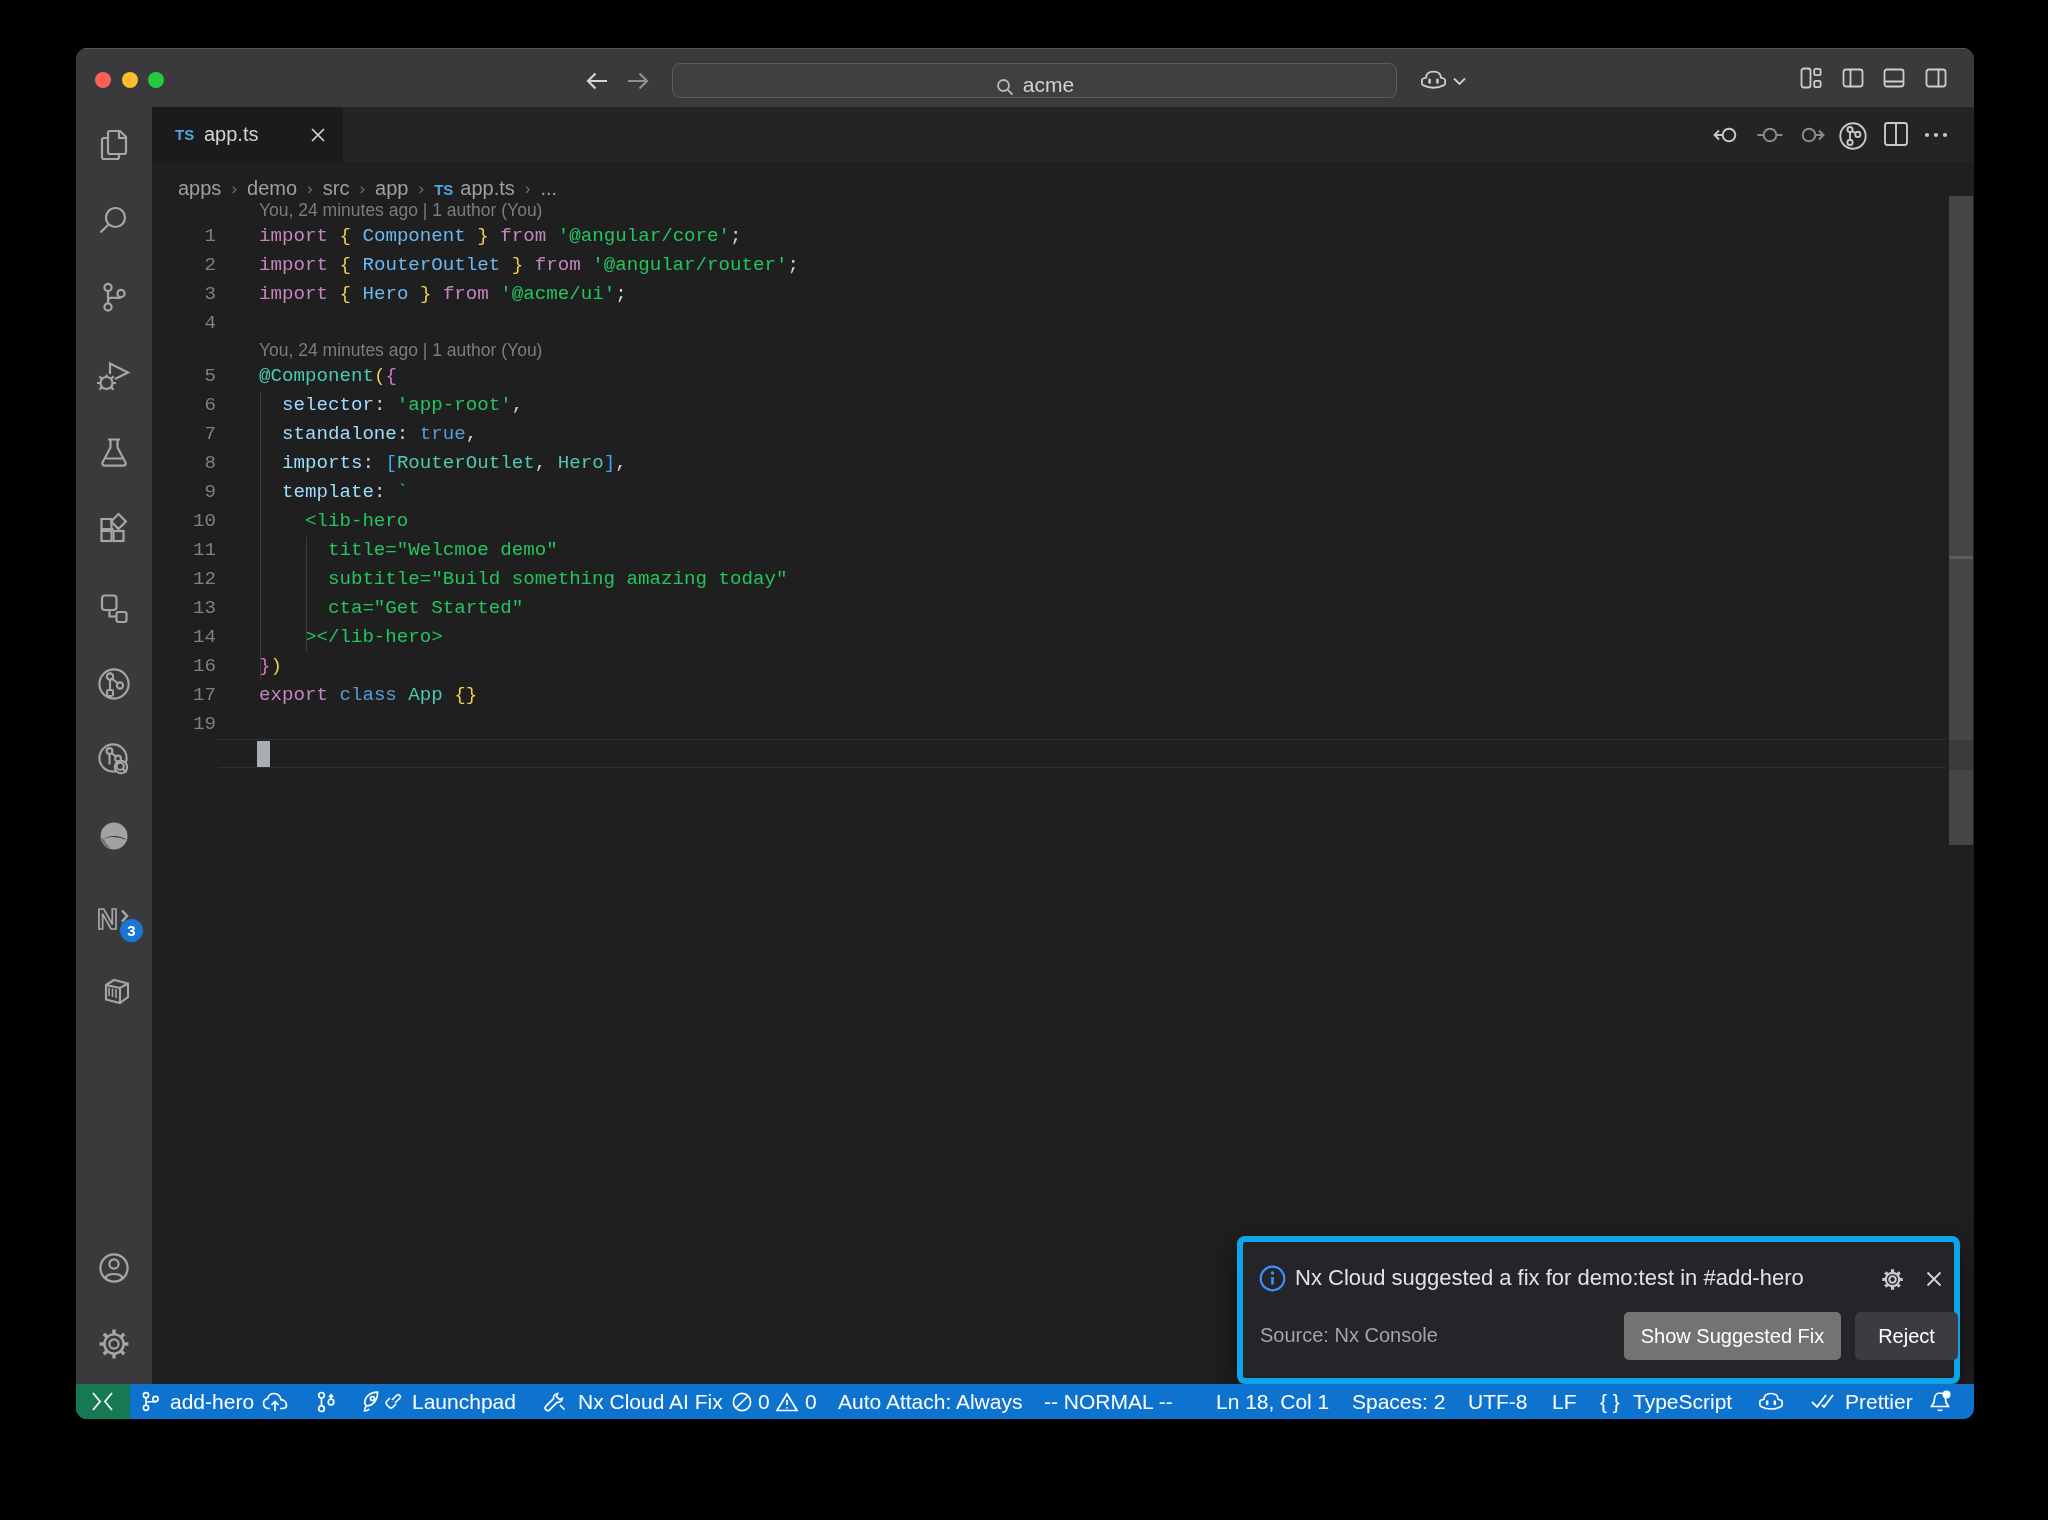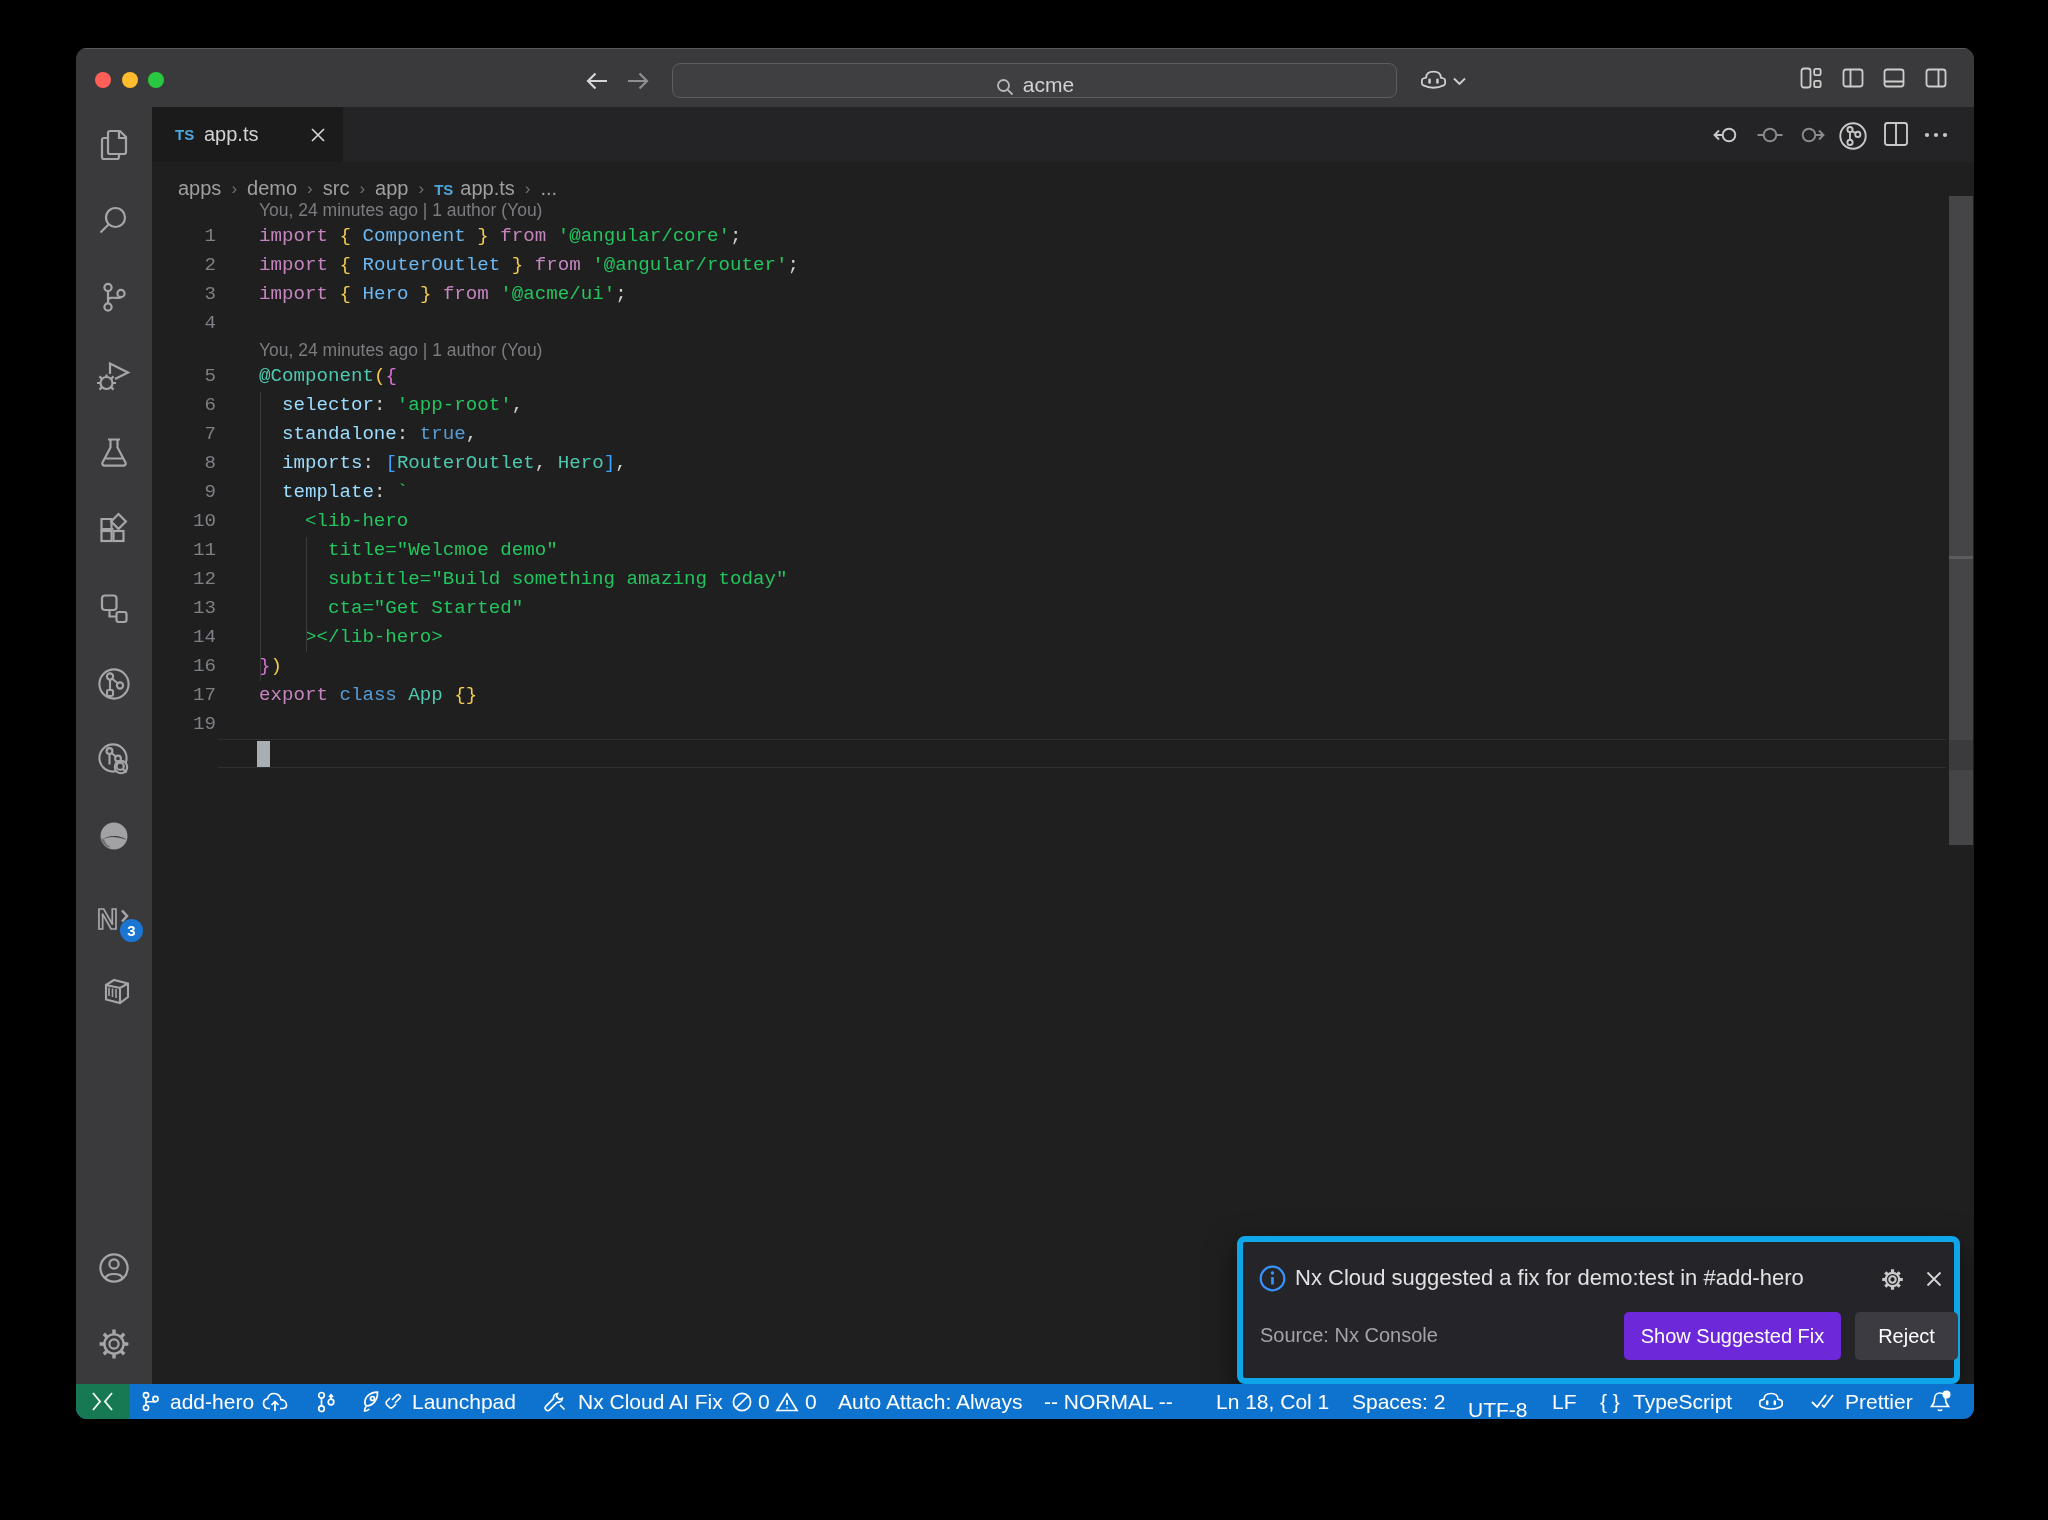--- a/index.html
+++ b/index.html
@@ -55,21 +55,21 @@
   #cursor { position:absolute; left:105px; top:634px; width:13px; height:26px; background:#a9aeb2; }
   #scrollthumb { position:absolute; left:1797px; top:89px; width:24px; height:649px; background:#454547; }
   
   #toast { position:absolute; left:1085px; top:1129px; width:723px; height:148px;
            background:#242429; border:6px solid #0ea5e9; border-radius:8px;
            box-shadow:0 10px 30px rgba(0,0,0,.55); }
   #toast .title { position:absolute; left:52px; top:23px; color:#e2e2e4; font-size:22px; }
   #toast .src { position:absolute; left:17px; top:82px; color:#a3a3a8; font-size:20px; }
   .btn { position:absolute; top:70px; height:48px; border-radius:5px; color:#fff; font-size:20px;
          display:flex; align-items:center; justify-content:center; }
-  #btn1 { left:381px; width:217px; background:#6d28d9; }
+  #btn1 { left:381px; width:217px; background:#737373; }
   #btn2 { left:612px; width:103px; background:#3b3b41; }
 </style>
 </head>
 <body>
 <div id="win">
   <div id="main">
     <div id="tabstrip">
       <svg class="eico" style="left:1560px" width="28" height="28" viewBox="0 0 28 28" fill="none" stroke="#c8c8c8" stroke-width="1.9">
           <circle cx="17" cy="14" r="6.3"></circle>
           <path d="M10.7 14 H2.5 M7 9.5 2.5 14 7 18.5" fill="none"></path>
@@ -321,21 +321,21 @@
     <span class="sitem" style="left:682px;">0</span>
     <svg class="sitem" style="left:699px;top:7px;height:auto;" width="24" height="22" viewBox="0 0 24 22" fill="none" stroke="#fff" stroke-width="1.7">
         <path d="M12 3 L22 19.5 H2 Z"></path>
         <path d="M12 9 V14 M12 16.2 V17.4"></path>
       </svg>
     <span class="sitem" style="left:729px;">0</span>
     <span class="sitem" style="left:762px;">Auto Attach: Always</span>
     <span class="sitem" style="left:968px;">-- NORMAL --</span>
     <span class="sitem" style="left:1140px;">Ln 18, Col 1</span>
     <span class="sitem" style="left:1276px;">Spaces: 2</span>
-    <span class="sitem" style="left:1392px;margin-top:8px;">UTF-8</span>
+    <span class="sitem" style="left:1392px;">UTF-8</span>
     <span class="sitem" style="left:1476px;">LF</span>
     <span class="sitem" style="left:1524px;">{ }</span>
     <span class="sitem" style="left:1557px;">TypeScript</span>
     <svg class="sitem" style="left:1682px;top:8px;height:auto;" width="26" height="21" viewBox="0 0 26 21" fill="none" stroke="#fff" stroke-width="1.7">
         <path d="M6 7.2 C6 3 8.2 1.5 13 1.5 C17.8 1.5 20 3 20 7.2 L22.8 8.1 C23.7 8.4 24.2 9 24.2 10 V12.6 C24.2 13.6 23.7 14.3 22.8 14.7 C19.5 16.3 16.3 17 13 17 C9.7 17 6.5 16.3 3.2 14.7 C2.3 14.3 1.8 13.6 1.8 12.6 V10 C1.8 9 2.3 8.4 3.2 8.1 Z"></path>
         <rect x="8" y="8.2" width="2.4" height="5" rx="1.2" fill="#fff" stroke="none"></rect>
         <rect x="15.6" y="8.2" width="2.4" height="5" rx="1.2" fill="#fff" stroke="none"></rect>
       </svg>
     <svg class="sitem" style="left:1734px;top:9px;height:auto;" width="30" height="18" viewBox="0 0 30 18" fill="none" stroke="#fff" stroke-width="1.8">
         <path d="M2 9 L7 14 L16 2 M12 12 L14 14 L23 2"></path>

